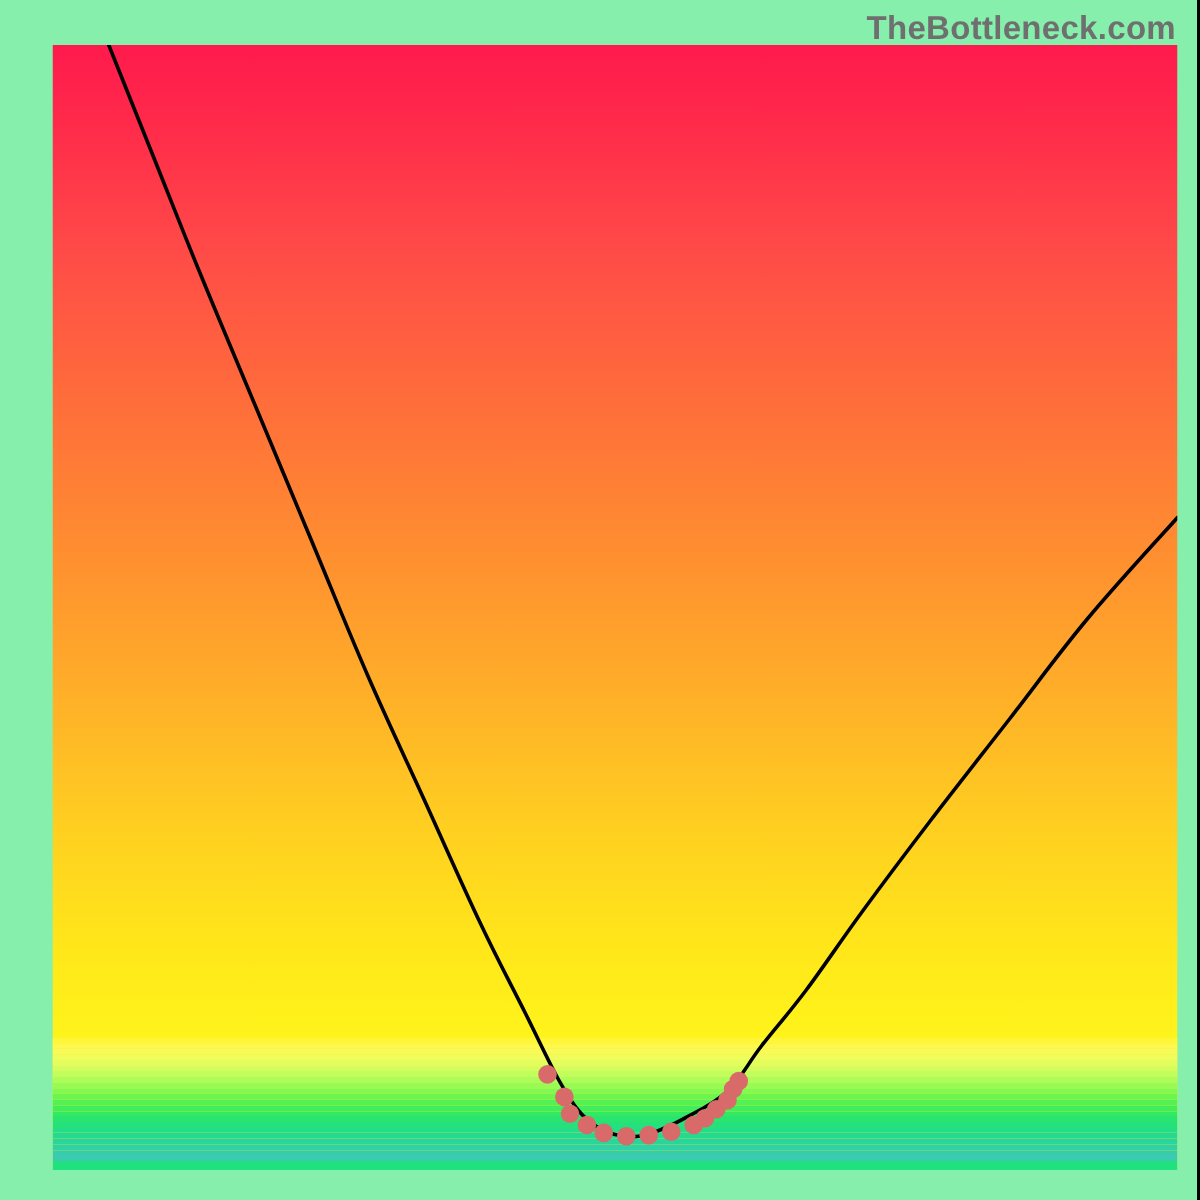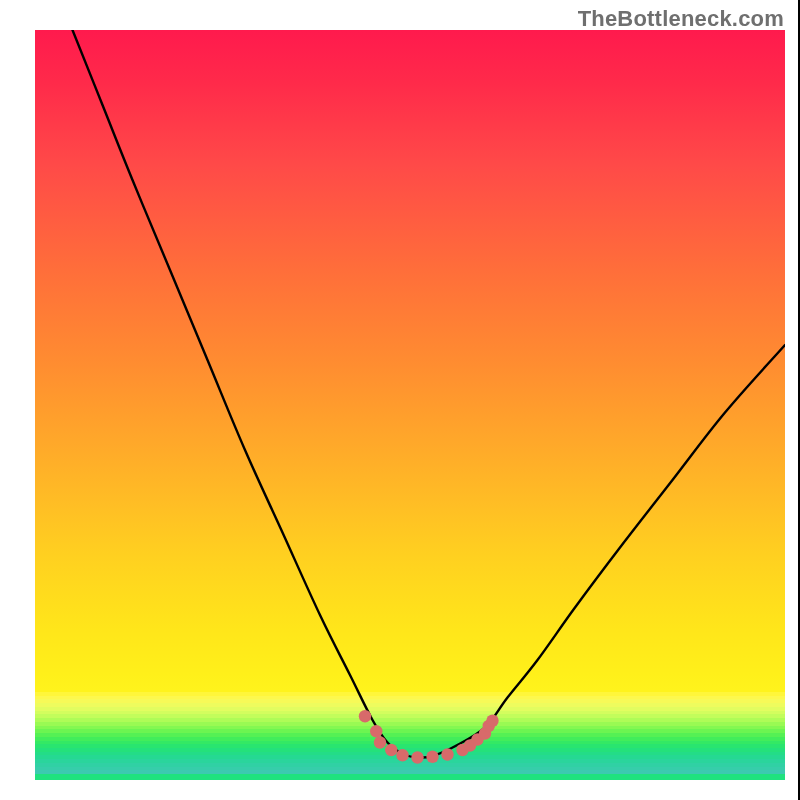--- a/index.html
+++ b/index.html
@@ -8,21 +8,21 @@
     width: 800px;
     height: 800px;
     background: #000;
     overflow: hidden;
     font-family: Arial, Helvetica, sans-serif;
   }
   .stage {
     position: relative;
     width: 798px;
     height: 800px;
-    background: #ffffff;
+    background: #86efac;
   }
   .watermark {
     position: absolute;
     top: 6px;
     right: 14px;
     color: #6f6f6f;
     font-size: 22px;
     font-weight: 600;
     letter-spacing: 0.2px;
     z-index: 10;

